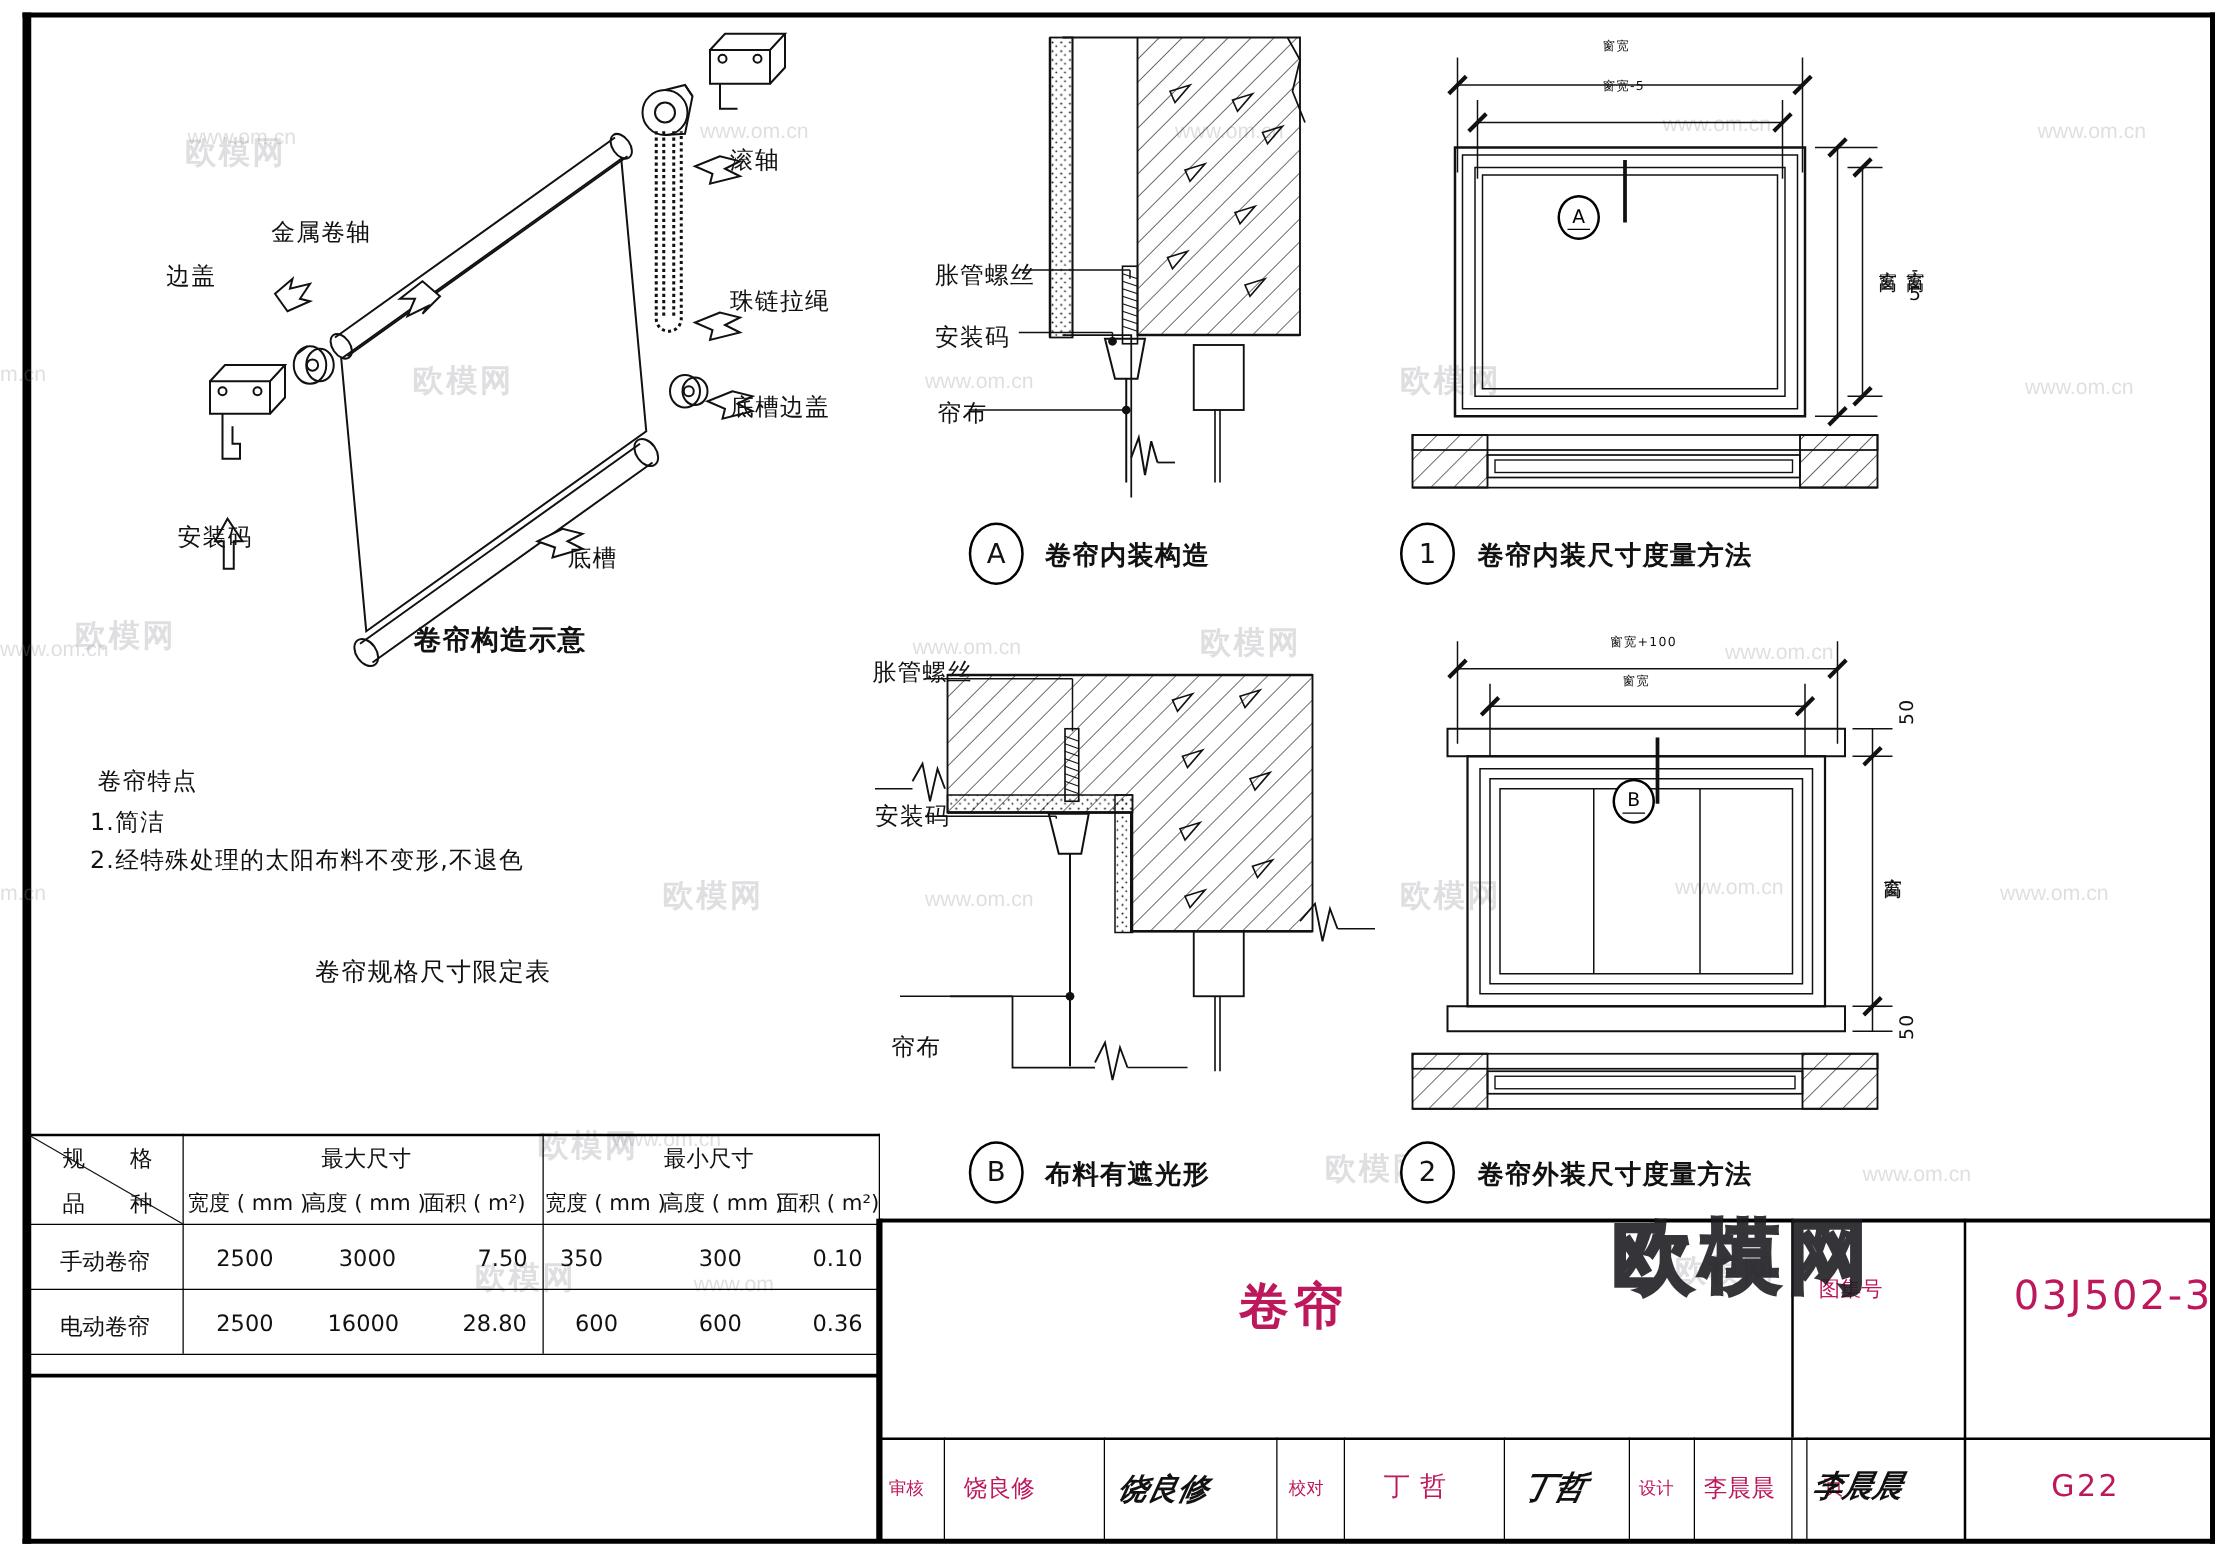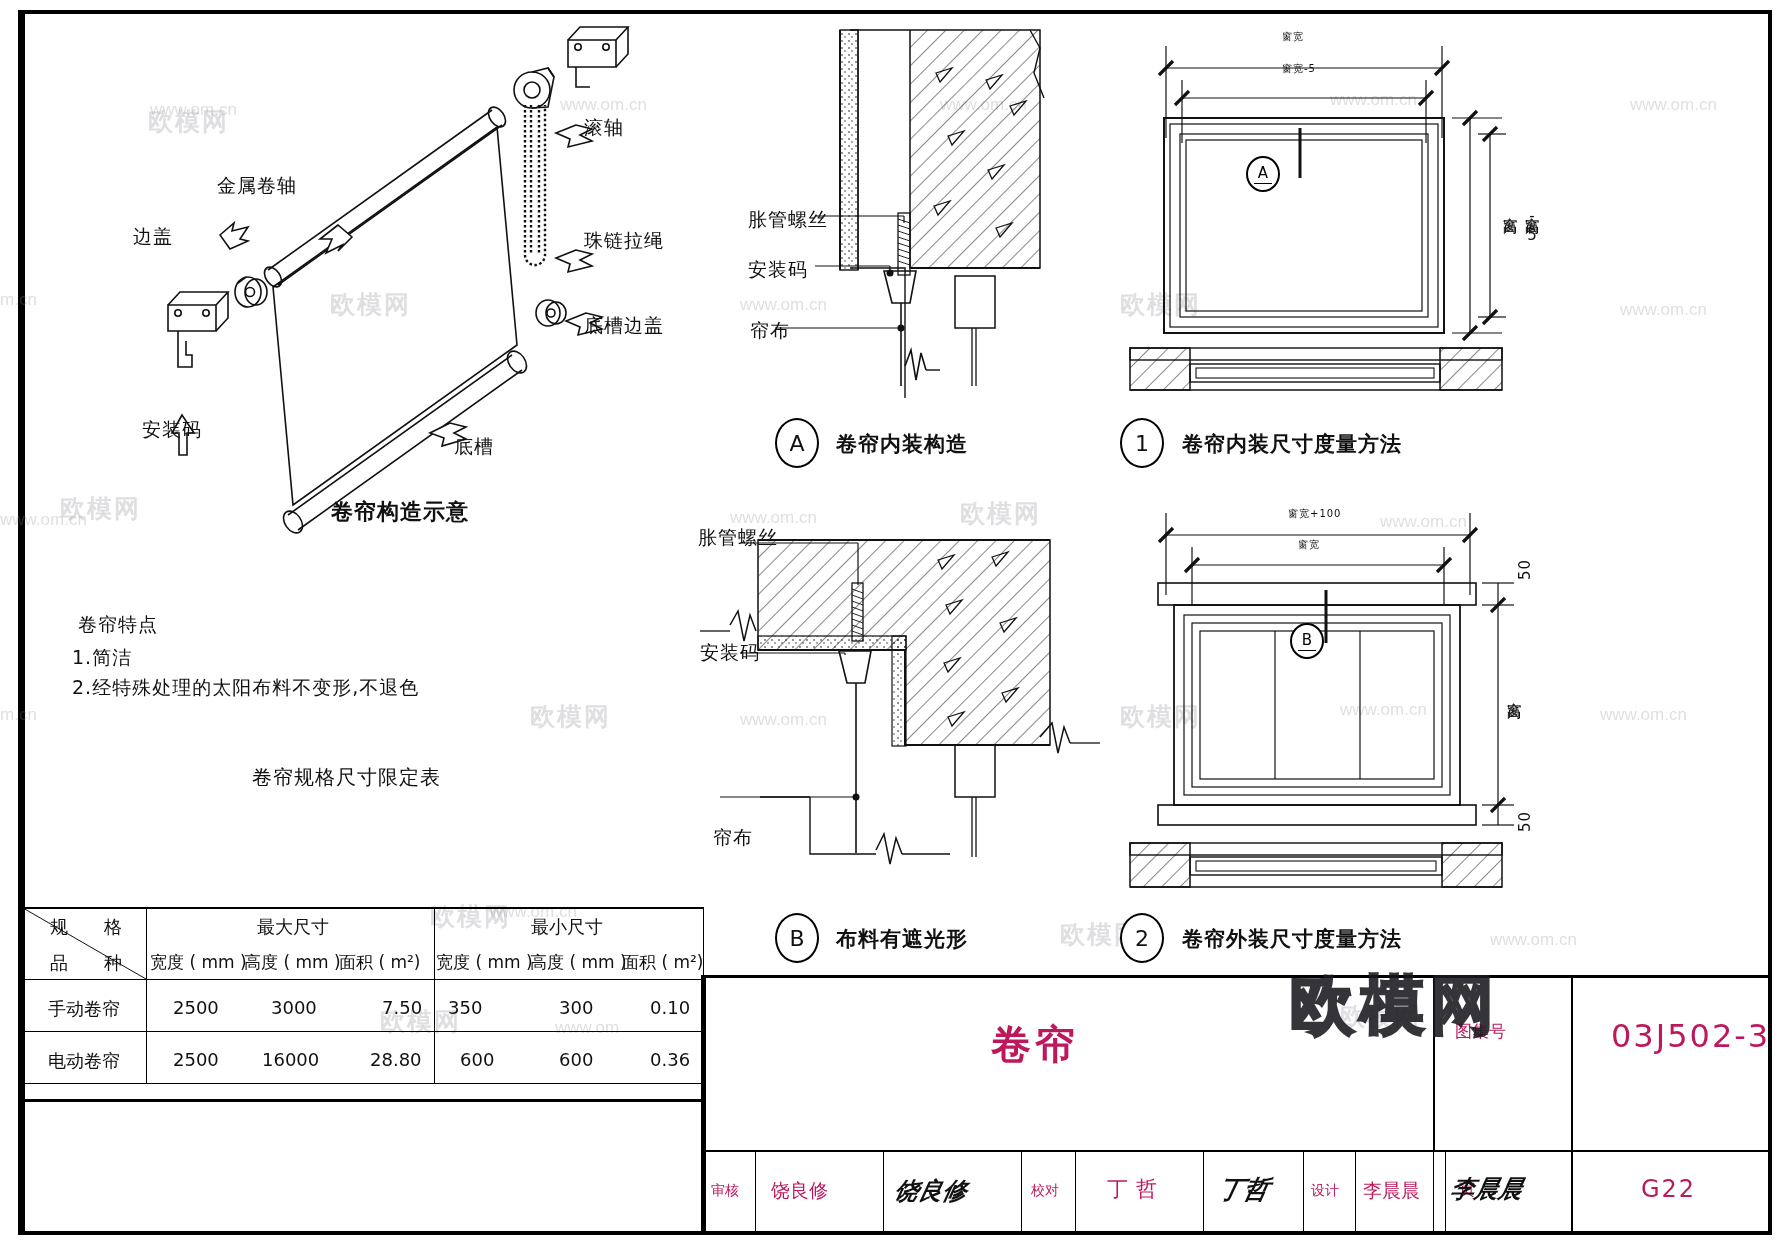--- a/index.html
+++ b/index.html
@@ -238,21 +238,21 @@
 
       <path d="M566 298 L546 306 L560 312 L558 320 L582 314 L570 308 L582 302 Z"></path>
 
       <path d="M430 408 L410 418 L424 423 L422 431 L446 424 L434 418 L446 412 Z"></path>
 
       <path d="M162 400 L152 418 L159 418 L159 440 L167 440 L167 418 L174 418 Z"></path>
     </g>
   </svg>
 
   <div class="cn" style="left:217px; top:173px;">金属卷轴</div>
-  <div class="cn" style="left:133px; top:224px;text-align:center;">边盖</div>
+  <div class="cn" style="left:133px; top:208px;text-align:center;">边盖</div>
   <div class="cn" style="left:142px; top:417px;">安装码</div>
   <div class="cn" style="left:584px; top:115px;">滚轴</div>
   <div class="cn" style="left:584px; top:228px;">珠链拉绳</div>
   <div class="cn" style="left:584px; top:313px;">底槽边盖</div>
   <div class="cn" style="left:454px; top:434px;">底槽</div>
   <div class="cn cn-b" style="left:331px; top:497px; font-size:22px;">卷帘构造示意</div>
 
   <div class="cn" style="left:78px;  top:612px;">卷帘特点</div>
   <div class="cn" style="left:72px;  top:645px;">1.简洁</div>
   <div class="cn" style="left:72px;  top:675px;">2.经特殊处理的太阳布料不变形,不退色</div>

